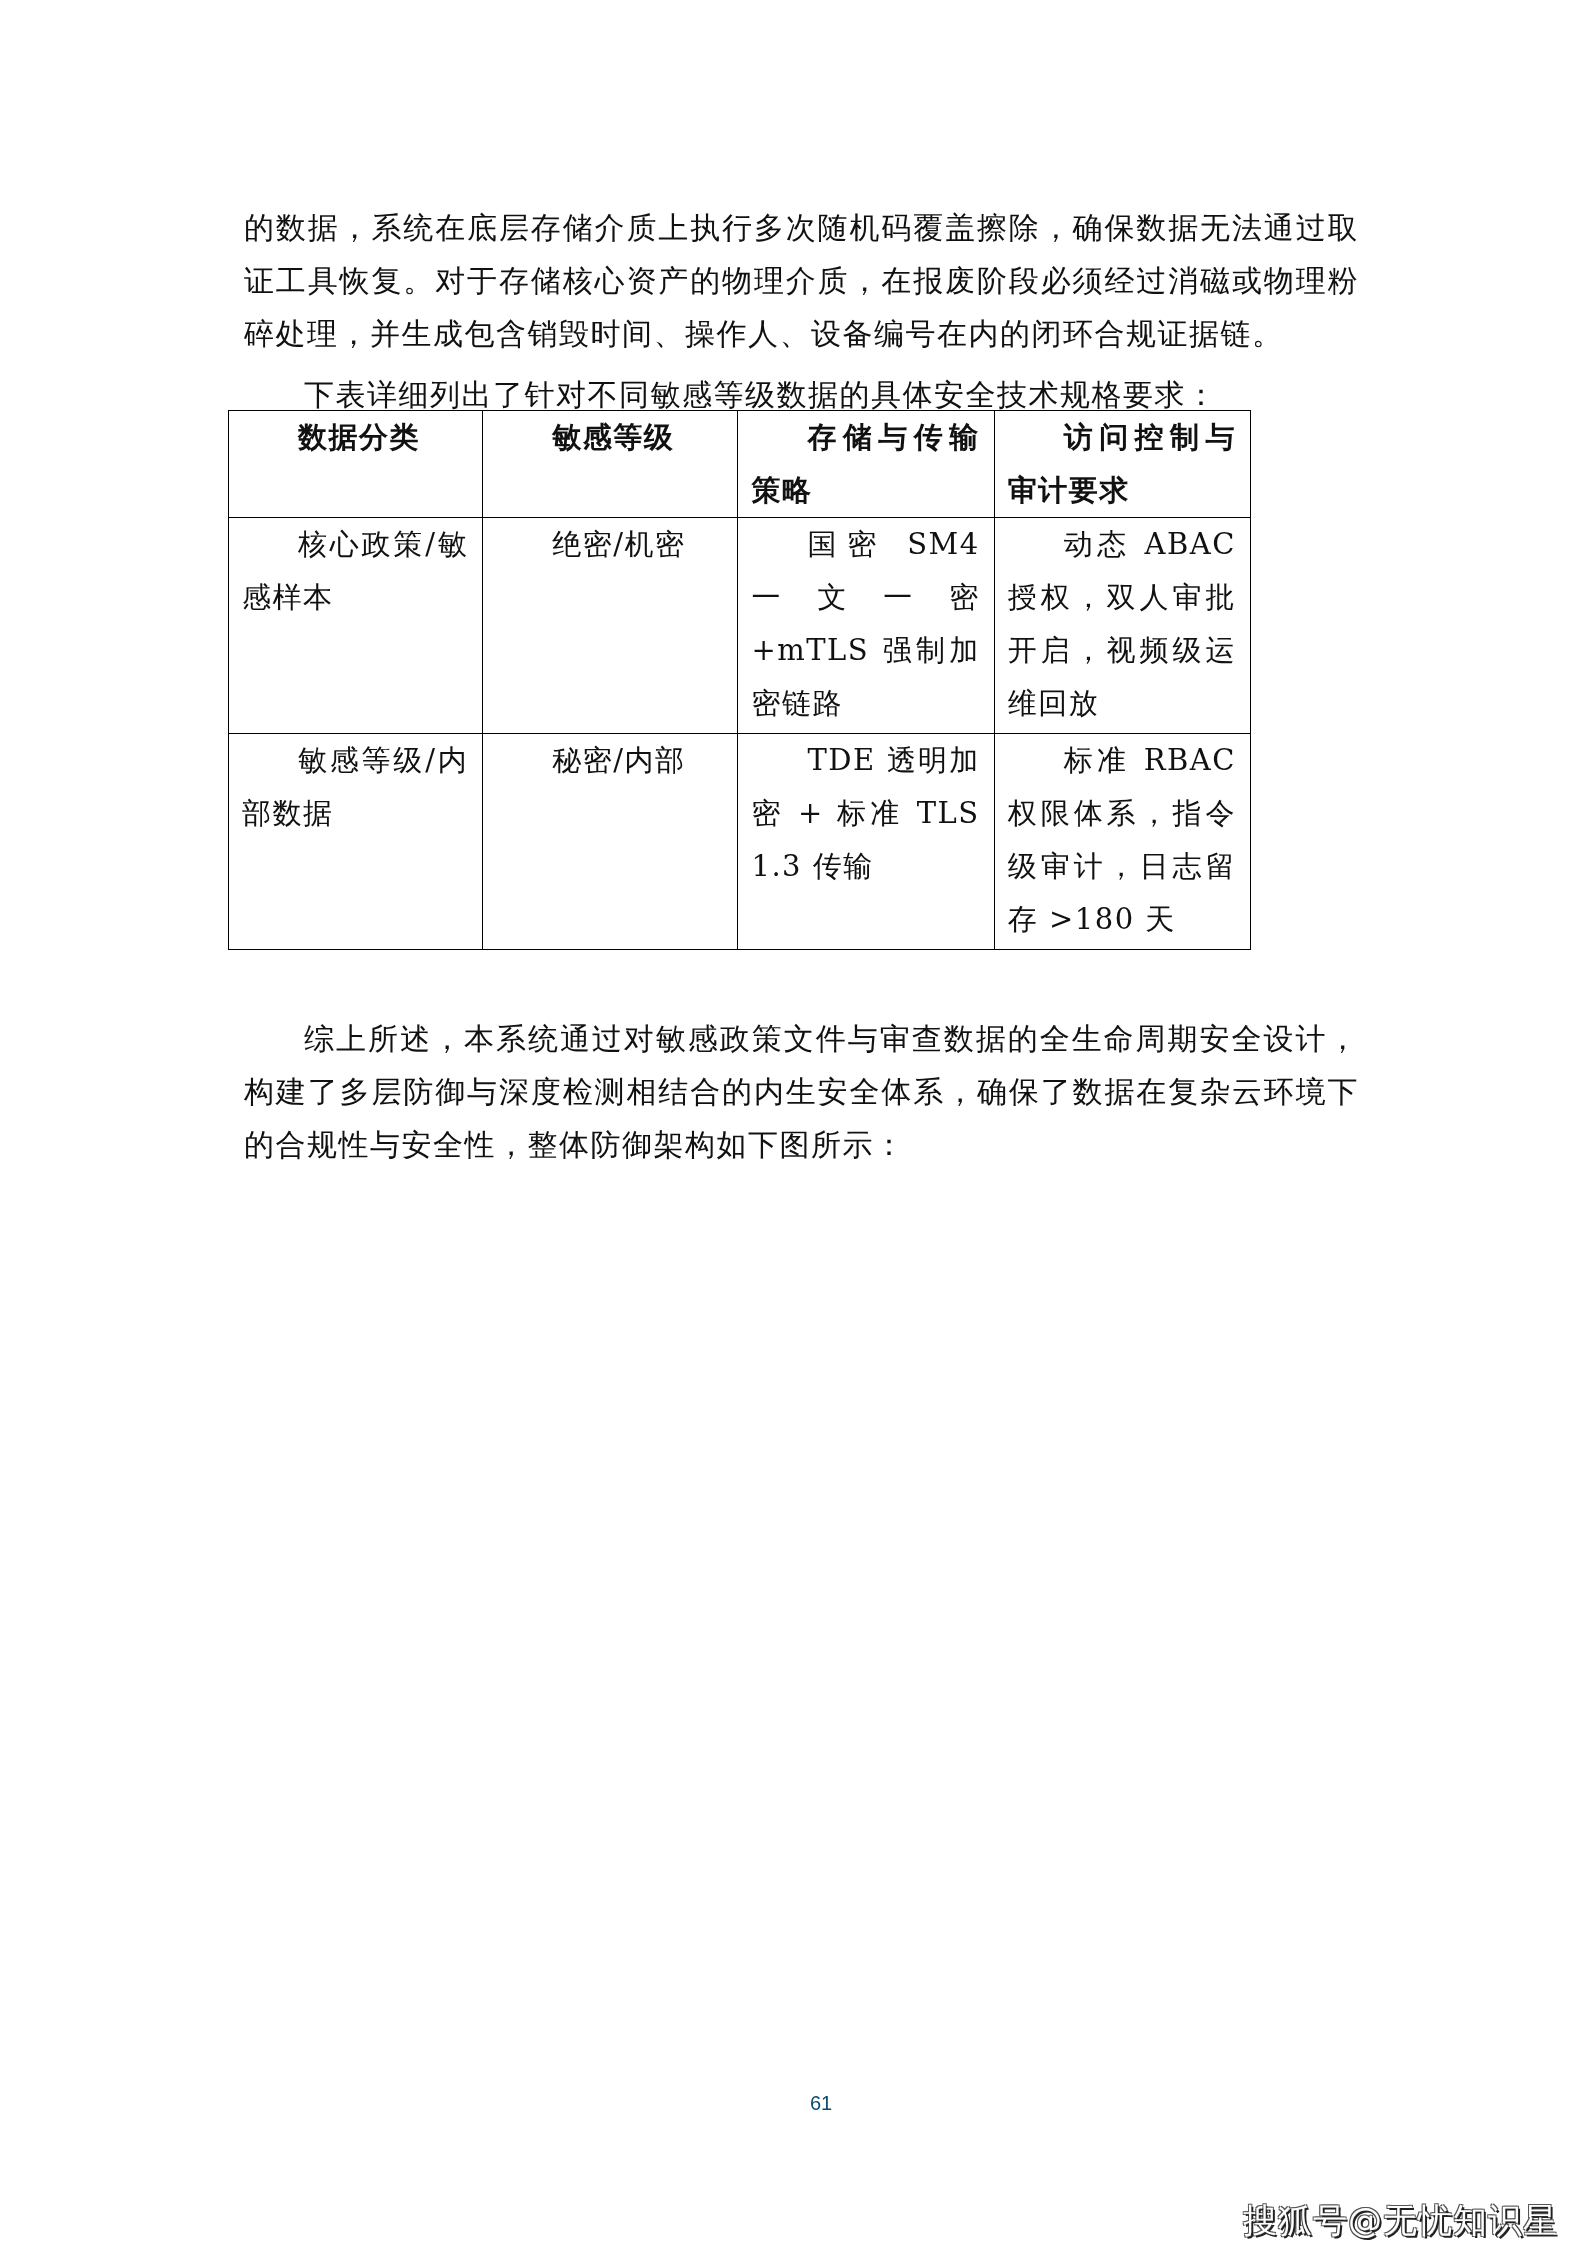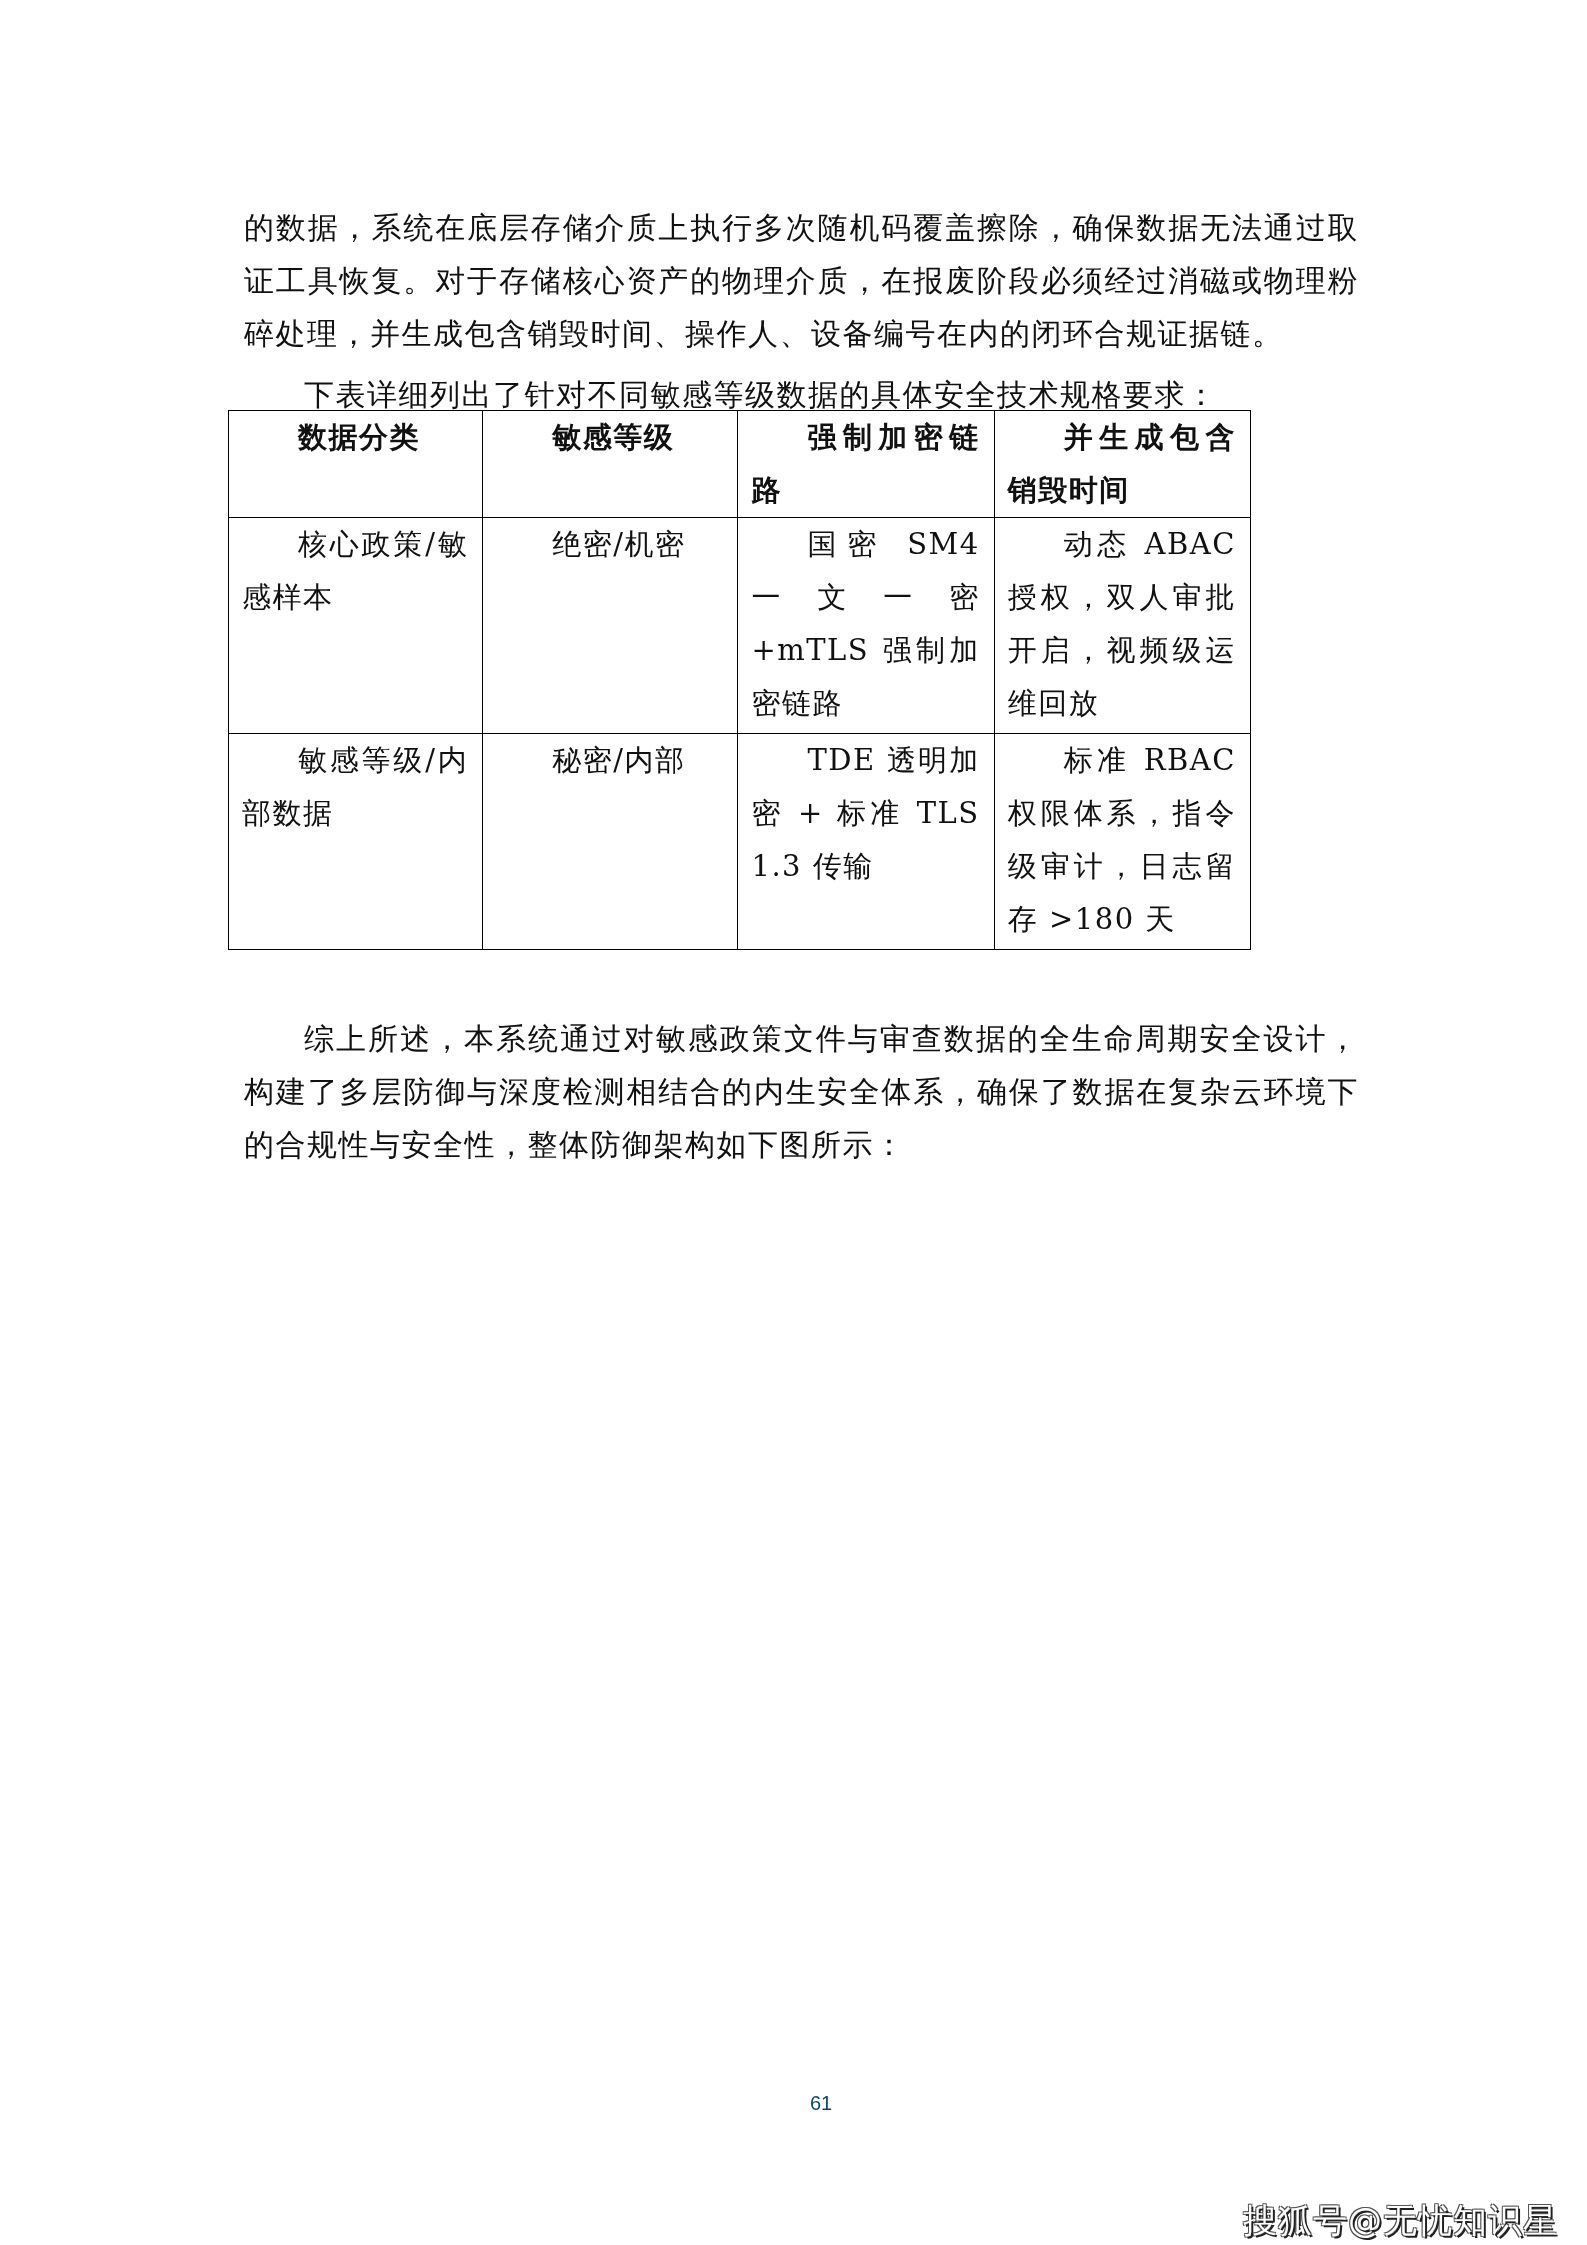--- a/index.html
+++ b/index.html
@@ -57,24 +57,24 @@
     </colgroup>
   <tbody>
       <tr class="hdr">
     <th>
           <span class="ind">数据分类</span>
         </th>
     <th>
           <span class="ind">敏感等级</span>
         </th>
     <th>
-          <span class="ind">强制加密链路</span>
+          <span class="ind">存储与传输策略</span>
         </th>
     <th>
-          <span class="ind">并生成包含销毁时间</span>
+          <span class="ind">访问控制与审计要求</span>
         </th>
   </tr>
   <tr class="r1">
     <td>
           <span class="ind">核心政策/敏感样本</span>
         </td>
     <td>
           <span class="ind">绝密/机密</span>
         </td>
     <td>

